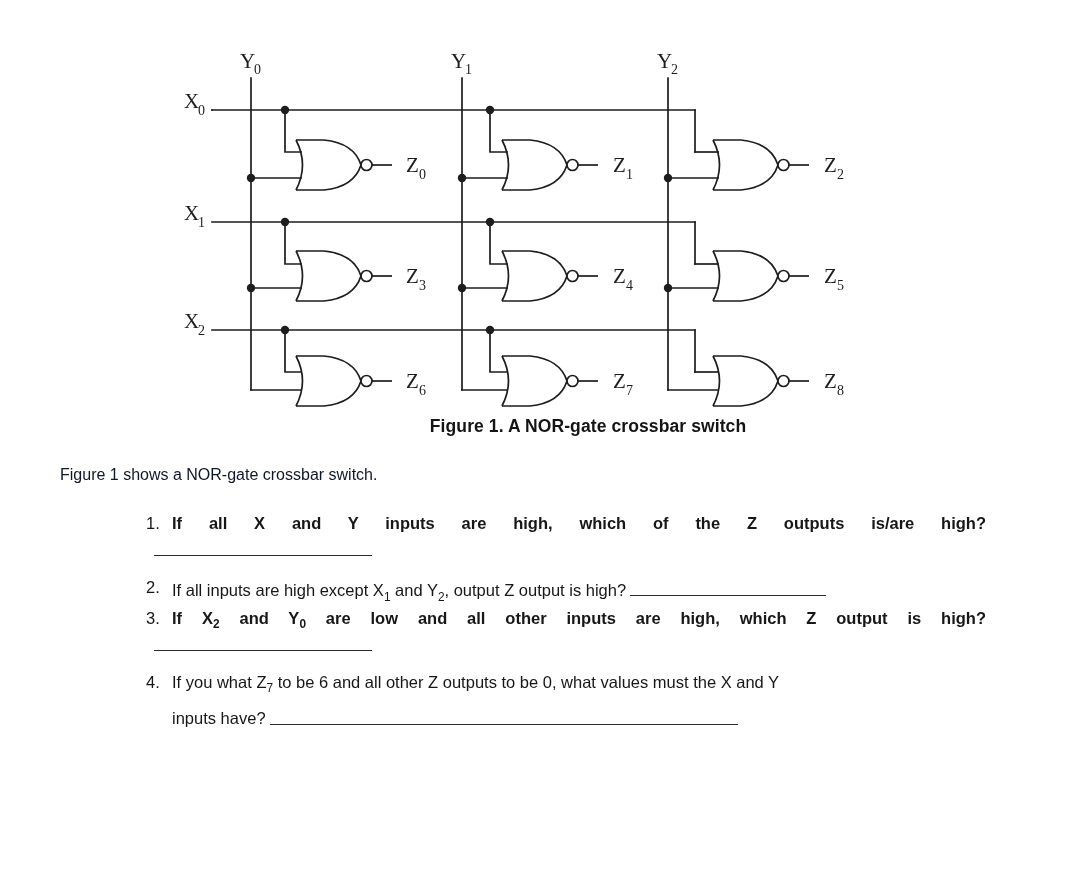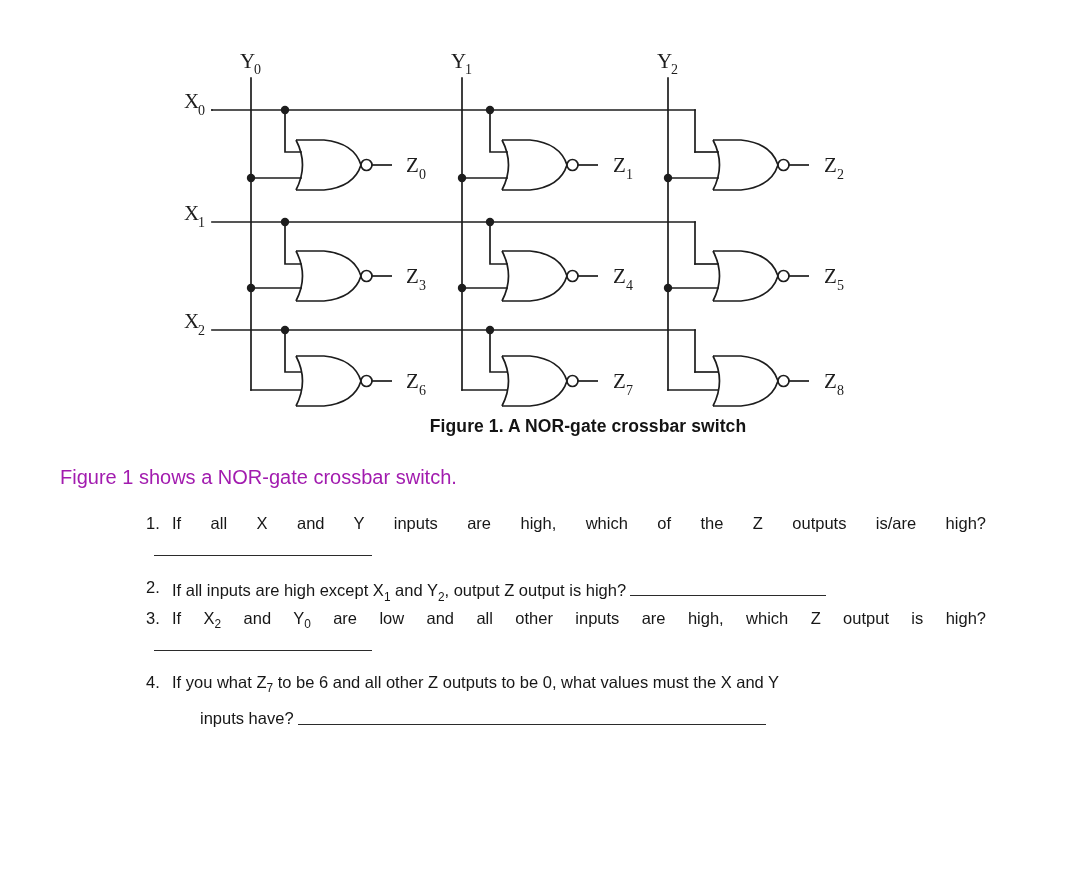--- a/index.html
+++ b/index.html
@@ -53,22 +53,22 @@
     color: #141414;
     letter-spacing: 0.1px;
     padding-left: 48px;
   }
 
   
   #intro-line {
     position: absolute;
     left: 60px;
     top: 466px;
-    font-size: 20px;
-    color: #a21caf;
+    font-size: 16px;
+    color: #0f172a;
   }
 
   #question-list {
     position: absolute;
     left: 146px;
     top: 514px;
     width: 840px;
   }
   .q-row {
     display: flex;
@@ -82,32 +82,32 @@
     text-align: left;
   }
   .q-body {
     flex: 1 1 auto;
   }
   
   .q-text-justify {
     text-align: justify;
     text-align-last: justify;
     white-space: normal;
+    font-weight: bold;
   }
   .q-text-plain {
     white-space: nowrap;
   }
   .q-wrap {
     text-align: left;
   }
   .q-wrap .line2 {
     display: block;
     margin-top: 14px;
     white-space: nowrap;
-    margin-left: 28px;
   }
 
   sub {
     font-size: 0.72em;
     line-height: 0;
   }
 
   
   .blank-inline {
     display: inline-block;

